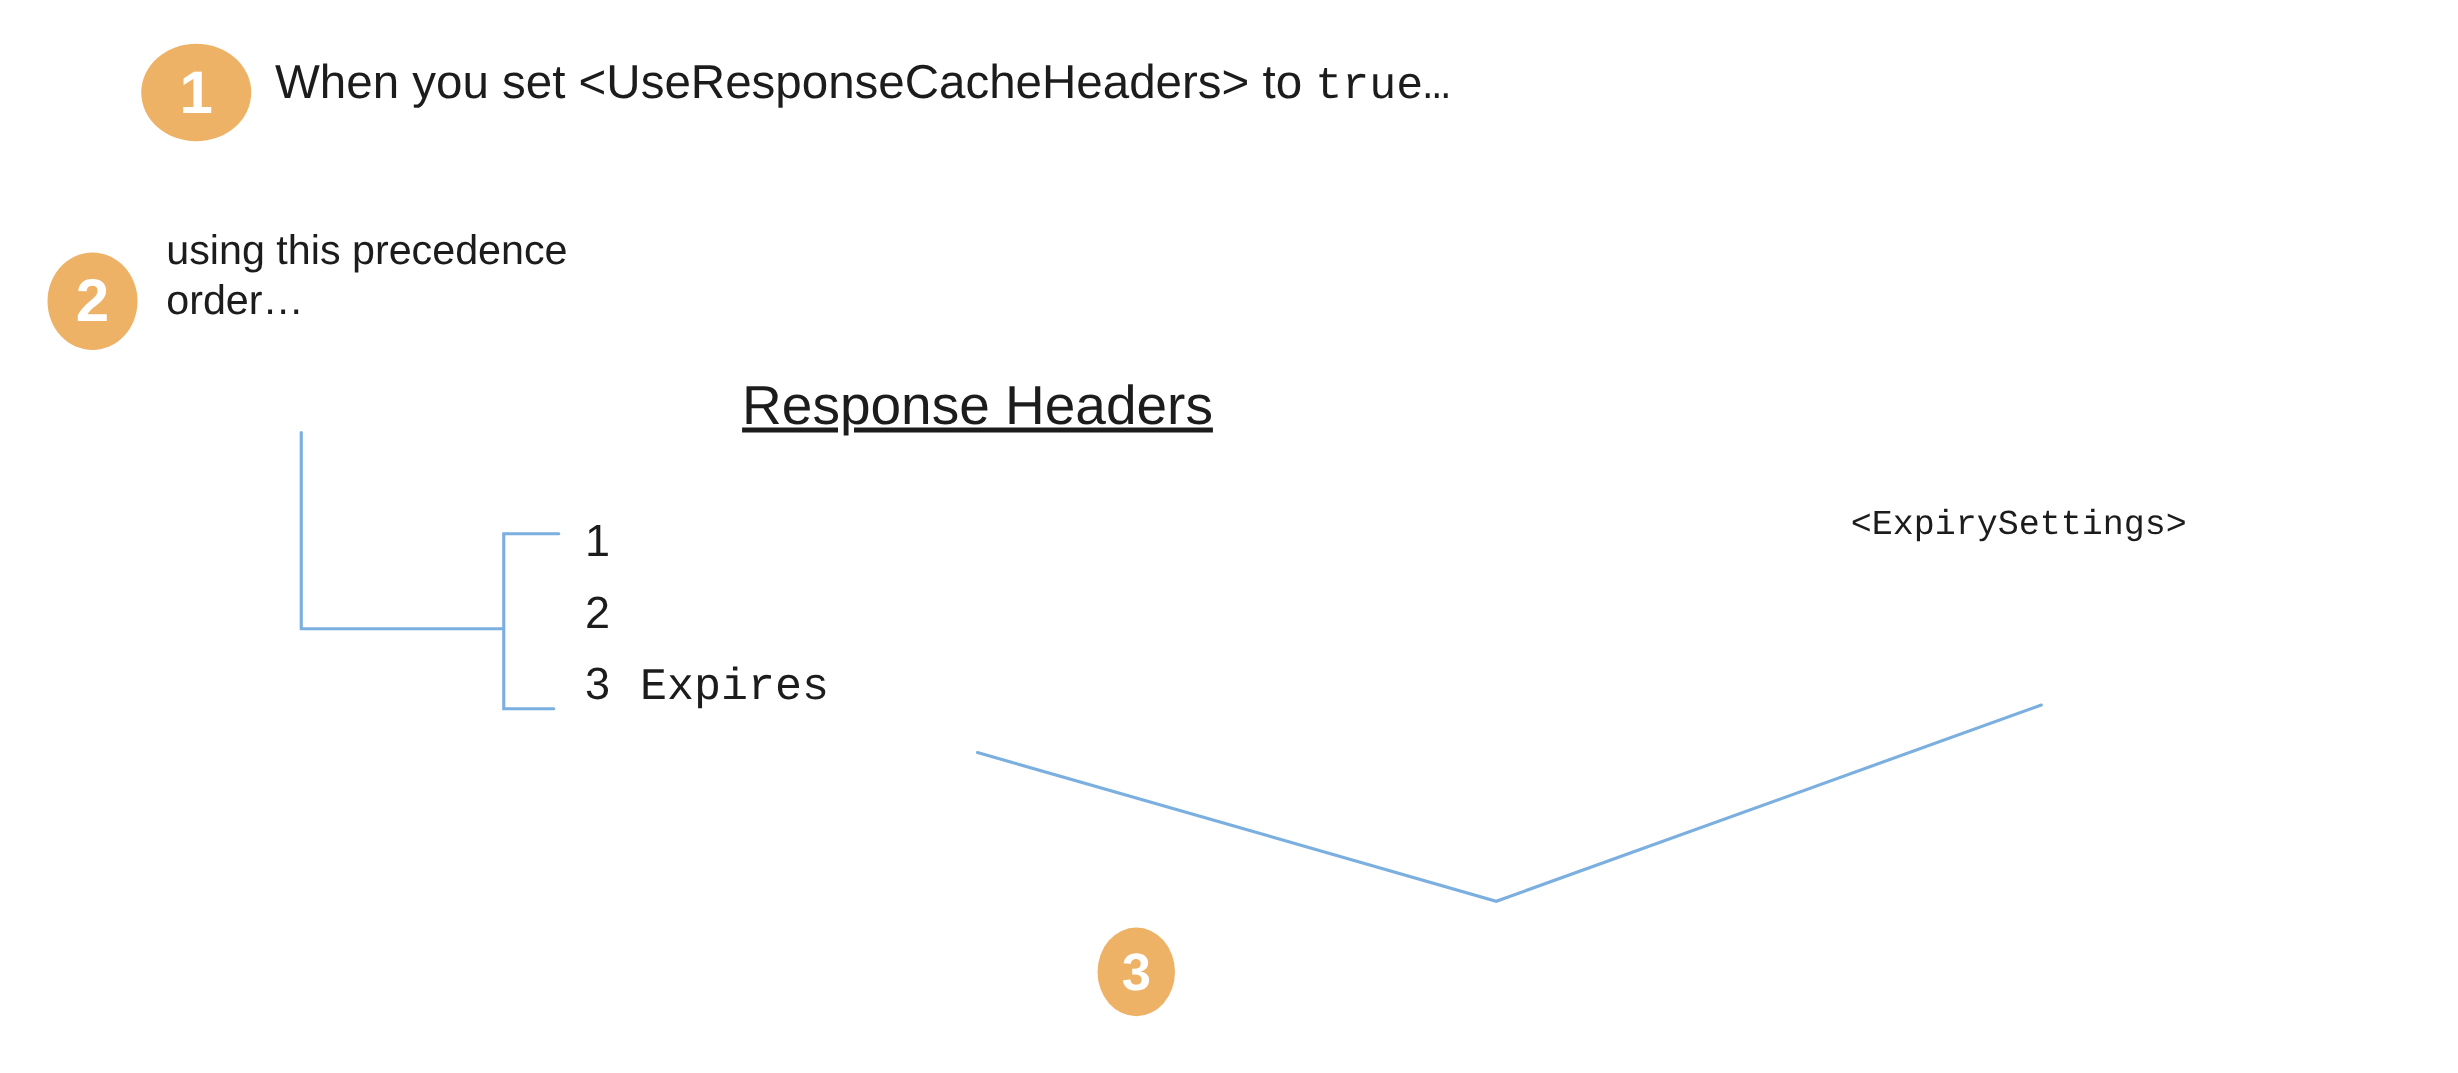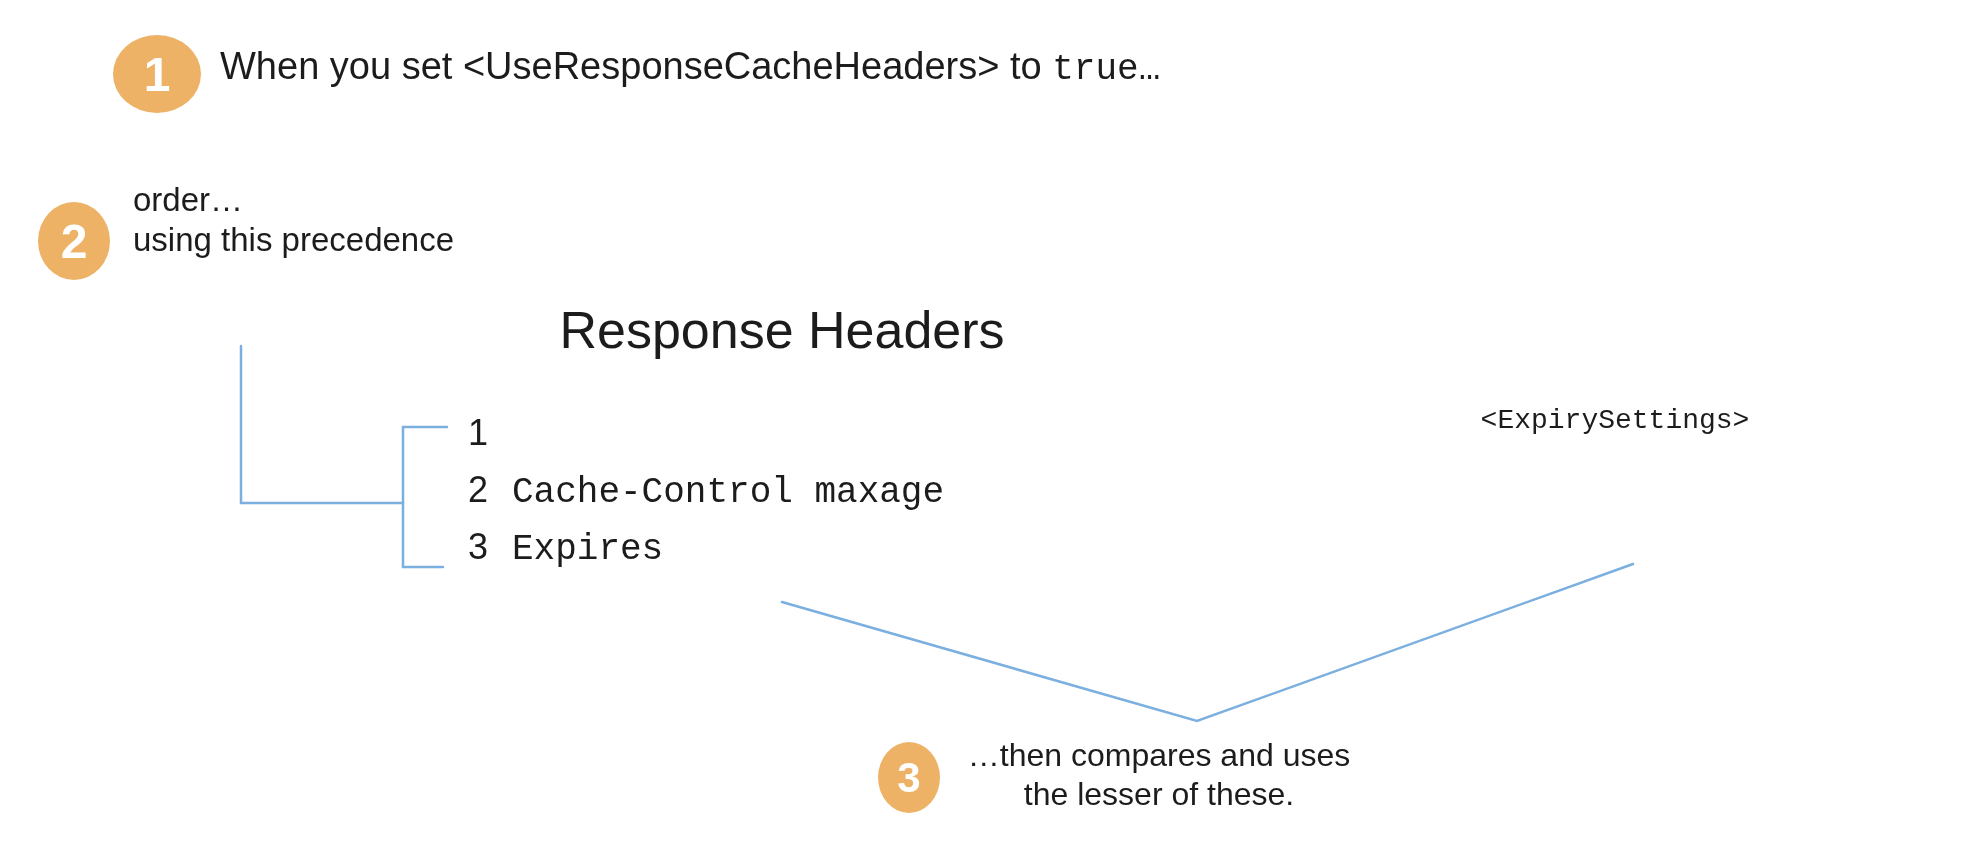--- a/index.html
+++ b/index.html
@@ -28,21 +28,21 @@
     color:var(--badge-text);
     font-weight:bold;
   }
   .badge-1{left:113px;top:35px;width:88px;height:78px;font-size:48px;}
   .badge-2{left:38px;top:202px;width:72px;height:78px;font-size:48px;}
   .badge-3{left:878px;top:742px;width:62px;height:71px;font-size:42px;}
   .mono{font-family:"Liberation Mono","DejaVu Sans Mono",monospace;}
   .step1-text{position:absolute;left:220px;top:42px;font-size:38px;line-height:48px;white-space:nowrap;}
   .step1-text .mono{font-size:36px;}
   .step2-text{position:absolute;left:133px;top:180px;font-size:33px;line-height:40px;}
-  .col-title{position:absolute;top:300px;width:500px;text-align:center;font-size:52px;white-space:nowrap;}
+  .col-title{position:absolute;top:300px;width:500px;text-align:center;font-size:44px;white-space:nowrap;text-decoration:underline;}
   .rh-title{left:532px;}
   .pc-title{left:1365px;}
   .precedence-list{position:absolute;left:468px;top:412px;}
   .precedence-row{display:flex;align-items:baseline;height:45px;margin-bottom:12px;white-space:nowrap;}
   .precedence-rank{width:44px;font-size:36px;}
   .precedence-code{font-size:36px;}
   .pc-code{position:absolute;left:1365px;top:405px;width:500px;text-align:center;font-size:28px;white-space:nowrap;}
   .pc-caption{position:absolute;left:1365px;top:462px;width:500px;text-align:center;font-size:36px;}
   .step3-text{position:absolute;left:959px;top:736px;width:400px;text-align:center;font-size:32px;line-height:39px;}
 </style>
@@ -61,43 +61,38 @@
     <span>1</span>
   </div>
   <div class="step1-text">
     <span>When you set &lt;UseResponseCacheHeaders&gt; to </span><span class="mono">true…</span>
   </div>
 
   <div class="badge badge-2">
     <span>2</span>
   </div>
   <div class="step2-text">
+    <div>using this precedence</div>
     <div>order…</div>
-    <div>using this precedence</div>
   </div>
 
   <div class="col-title rh-title">Response Headers</div>
 
   <div class="precedence-list">
     <div class="precedence-row">
       <span class="precedence-rank">1</span>
     </div>
     <div class="precedence-row">
       <span class="precedence-rank">2</span>
-      <span class="precedence-code mono">Cache-Control maxage</span>
     </div>
     <div class="precedence-row">
       <span class="precedence-rank">3</span>
       <span class="precedence-code mono">Expires</span>
     </div>
   </div>
 
   <div class="pc-code mono">&lt;ExpirySettings&gt;</div>
 
   <div class="badge badge-3">
     <span>3</span>
   </div>
-  <div class="step3-text">
-    <div>…then compares and uses</div>
-    <div>the lesser of these.</div>
-  </div>
 
 </div>
 
 </body></html>

